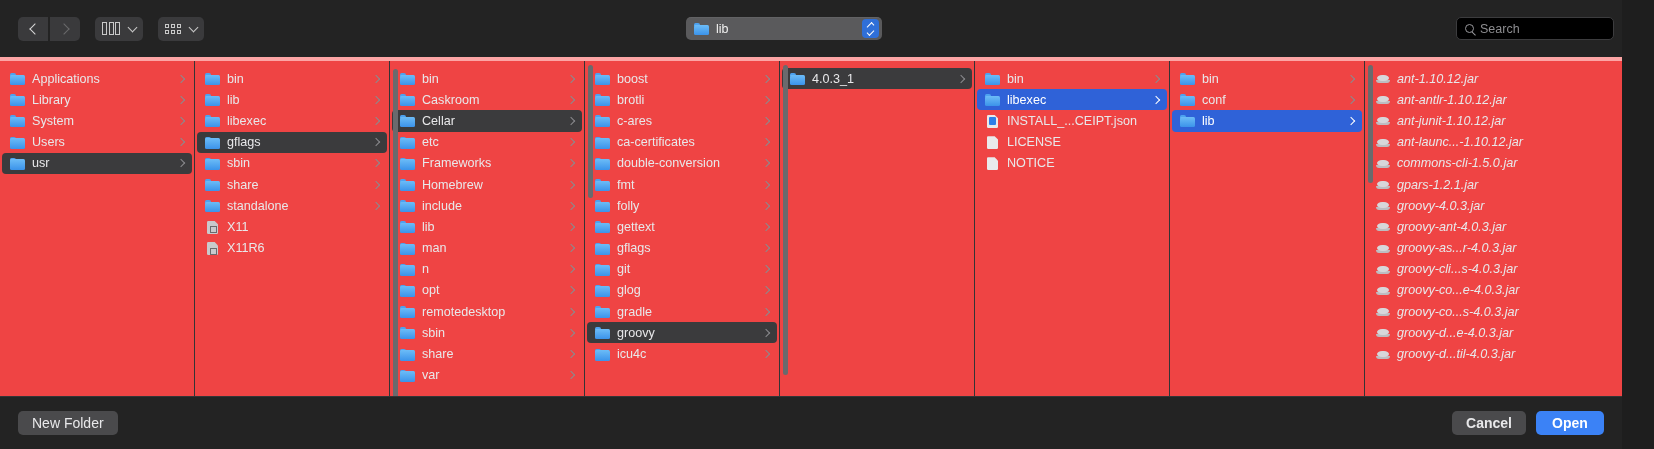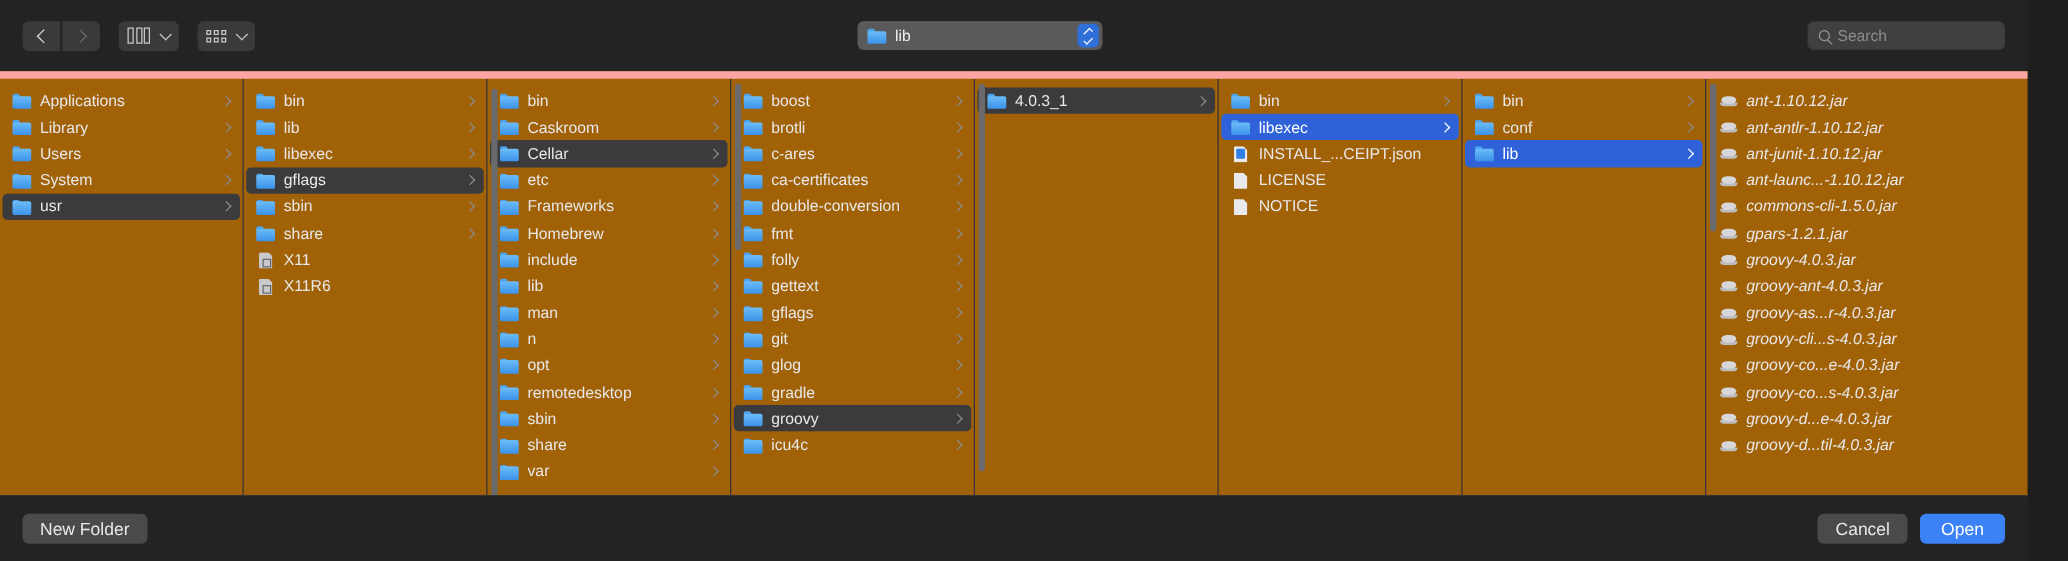--- a/index.html
+++ b/index.html
@@ -88,40 +88,40 @@
   }
   .stepper .sv {
     width: 7px; height: 4px;
     border-style: solid; border-color: #fff; border-width: 1.4px 1.4px 0 0;
   }
   .stepper .sv.up   { transform: rotate(-45deg); }
   .stepper .sv.down { transform: rotate(135deg); }
 
   .search-field {
     position: absolute;
-    right: 18px; top: 17px;
+    right: 8px; top: 17px;
     width: 158px; height: 23px;
-    background: #404040;
+    background: #000000;
     border: 1px solid #3c3c3e;
     border-radius: 5px;
     display: flex; align-items: center;
     padding: 0 8px; gap: 6px;
   }
   .search-field .ph { font-size: 12.5px; color: #8d8d90; }
   .mag { width: 9px; height: 9px; border: 1.4px solid #98989c; border-radius: 50%;
          position: relative; }
   .mag::after { content:""; position:absolute; width:1.4px; height:4.5px;
                 background:#98989c; right:-1.4px; bottom:-3.5px; transform: rotate(-45deg); }
 
   
   .browser {
     flex: 1;
     display: flex;
-    background: #a16207;
-    border-top: 6px solid #fca5a5;
+    background: #ef4444;
+    border-top: 4px solid #fca5a5;
     border-bottom: 1px solid #343436;
     overflow: hidden;
     position: relative;
   }
   .column {
     position: relative;
     width: 195px;
     flex: 0 0 195px;
     border-right: 1px solid #343436;
     padding: 7px 0 0 0;
@@ -229,21 +229,21 @@
     display: inline-flex; align-items: center; justify-content: center;
     padding: 0 14px;
     font-size: 14px;
     color: #e8e8ea;
     background: #4a4a4c;
   }
   .btn.gray { background: #4a4a4c; }
   .btn.primary { background: #3b82f6; color: #ffffff; min-width: 68px; }
   .footer-right {
     margin-left: auto;
-    display: flex; gap: 10px; align-items: center;
+    display: flex; gap: 10px; align-items: center; font-weight: bold;
   }
 </style>
 </head>
 <body>
 
 <div class="dialog">
 
   <div class="toolbar">
 
     <div class="nav-group">
@@ -298,28 +298,28 @@
           <span class="name">Applications</span>
           <span class="disc"></span>
         </div>
         <div class="row">
           <span class="ic folder"></span>
           <span class="name">Library</span>
           <span class="disc"></span>
         </div>
         <div class="row">
           <span class="ic folder"></span>
+          <span class="name">System</span>
+          <span class="disc"></span>
+        </div>
+        <div class="row">
+          <span class="ic folder"></span>
           <span class="name">Users</span>
           <span class="disc"></span>
         </div>
-        <div class="row">
-          <span class="ic folder"></span>
-          <span class="name">System</span>
-          <span class="disc"></span>
-        </div>
         <div class="row sel-gray">
           <span class="ic folder"></span>
           <span class="name">usr</span>
           <span class="disc"></span>
         </div>
       </div>
       <div class="column">
         <div class="row">
           <span class="ic folder"></span>
           <span class="name">bin</span>
@@ -341,20 +341,25 @@
           <span class="disc"></span>
         </div>
         <div class="row">
           <span class="ic folder"></span>
           <span class="name">sbin</span>
           <span class="disc"></span>
         </div>
         <div class="row">
           <span class="ic folder"></span>
           <span class="name">share</span>
+          <span class="disc"></span>
+        </div>
+        <div class="row">
+          <span class="ic folder"></span>
+          <span class="name">standalone</span>
           <span class="disc"></span>
         </div>
         <div class="row">
           <span class="ic alias"></span>
           <span class="name">X11</span>
         </div>
         <div class="row">
           <span class="ic alias"></span>
           <span class="name">X11R6</span>
         </div>

